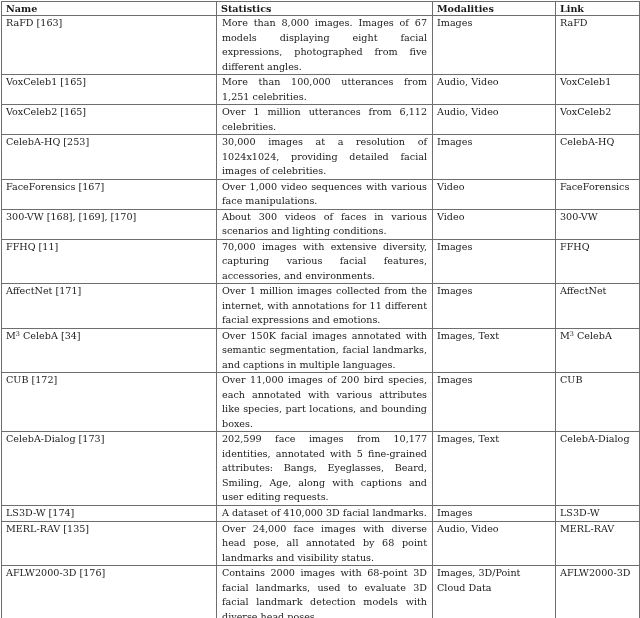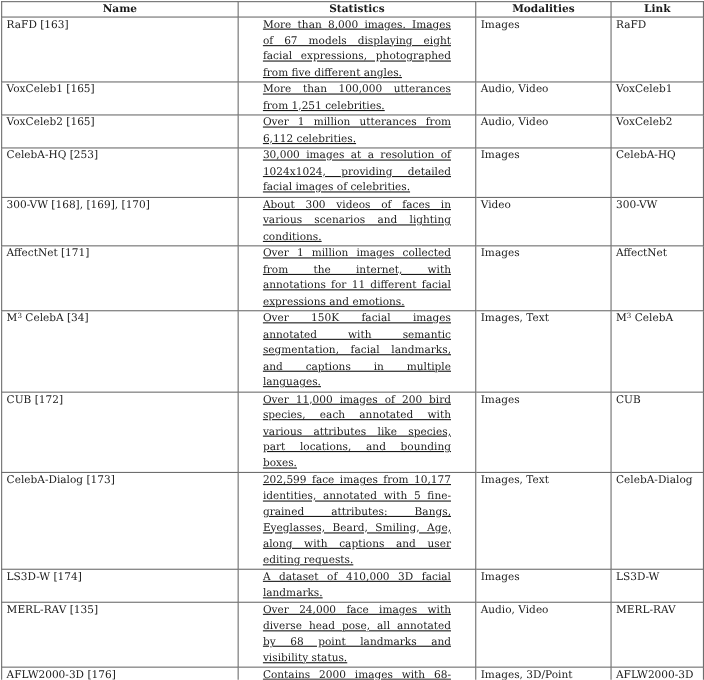--- a/index.html
+++ b/index.html
@@ -25,26 +25,26 @@
       font-size: 9.6px;
       line-height: 14.5px;
     }
     table.ds th, table.ds td {
       border: 1px solid #6e6e6e;
       vertical-align: top;
       padding: 0 4px;
     }
     table.ds th {
       font-weight: bold;
-      text-align: center;
+      text-align: left;
       height: 13px;
       line-height: 13px;
     }
     table.ds td.c { text-align: left; }
-    table.ds td.j { text-align: justify; text-align-last: left; hyphens: auto; padding: 0 22px; text-decoration: underline; }
+    table.ds td.j { text-align: justify; text-align-last: left; hyphens: auto; padding: 0 5px; }
     col.c1 { width: 215px; }
     col.c2 { width: 216px; }
     col.c3 { width: 123px; }
     col.c4 { width: 84px; }
     sup { font-size: 6.5px; line-height: 0; vertical-align: 3px; }
     .caption-frag {
       position: absolute;
       left: 0;
       top: 612px;
       width: 640px;
@@ -89,24 +89,36 @@
       <td class="c">Audio, Video</td>
       <td class="c">VoxCeleb2</td>
     </tr>
     <tr style="height:29px">
       <td class="c">CelebA-HQ [253]</td>
       <td class="j">30,000 images at a resolution of 1024x1024, providing detailed facial images of celebrities.</td>
       <td class="c">Images</td>
       <td class="c">CelebA-HQ</td>
     </tr>
     <tr style="height:29px">
+      <td class="c">FaceForensics [167]</td>
+      <td class="j">Over 1,000 video sequences with various face manipulations.</td>
+      <td class="c">Video</td>
+      <td class="c">FaceForensics</td>
+    </tr>
+    <tr style="height:29px">
       <td class="c">300-VW [168], [169], [170]</td>
       <td class="j">About 300 videos of faces in various scenarios and lighting conditions.</td>
       <td class="c">Video</td>
       <td class="c">300-VW</td>
+    </tr>
+    <tr style="height:44px">
+      <td class="c">FFHQ [11]</td>
+      <td class="j">70,000 images with extensive diversity, capturing various facial features, accessories, and environments.</td>
+      <td class="c">Images</td>
+      <td class="c">FFHQ</td>
     </tr>
     <tr style="height:44px">
       <td class="c">AffectNet [171]</td>
       <td class="j">Over 1 million images collected from the internet, with annotations for 11 different facial expressions and emotions.</td>
       <td class="c">Images</td>
       <td class="c">AffectNet</td>
     </tr>
     <tr style="height:44px">
       <td class="c"><span>M</span><sup>3</sup><span> CelebA [34]</span></td>
       <td class="j">Over 150K facial images annotated with semantic segmentation, facial landmarks, and captions in multiple languages.</td>

